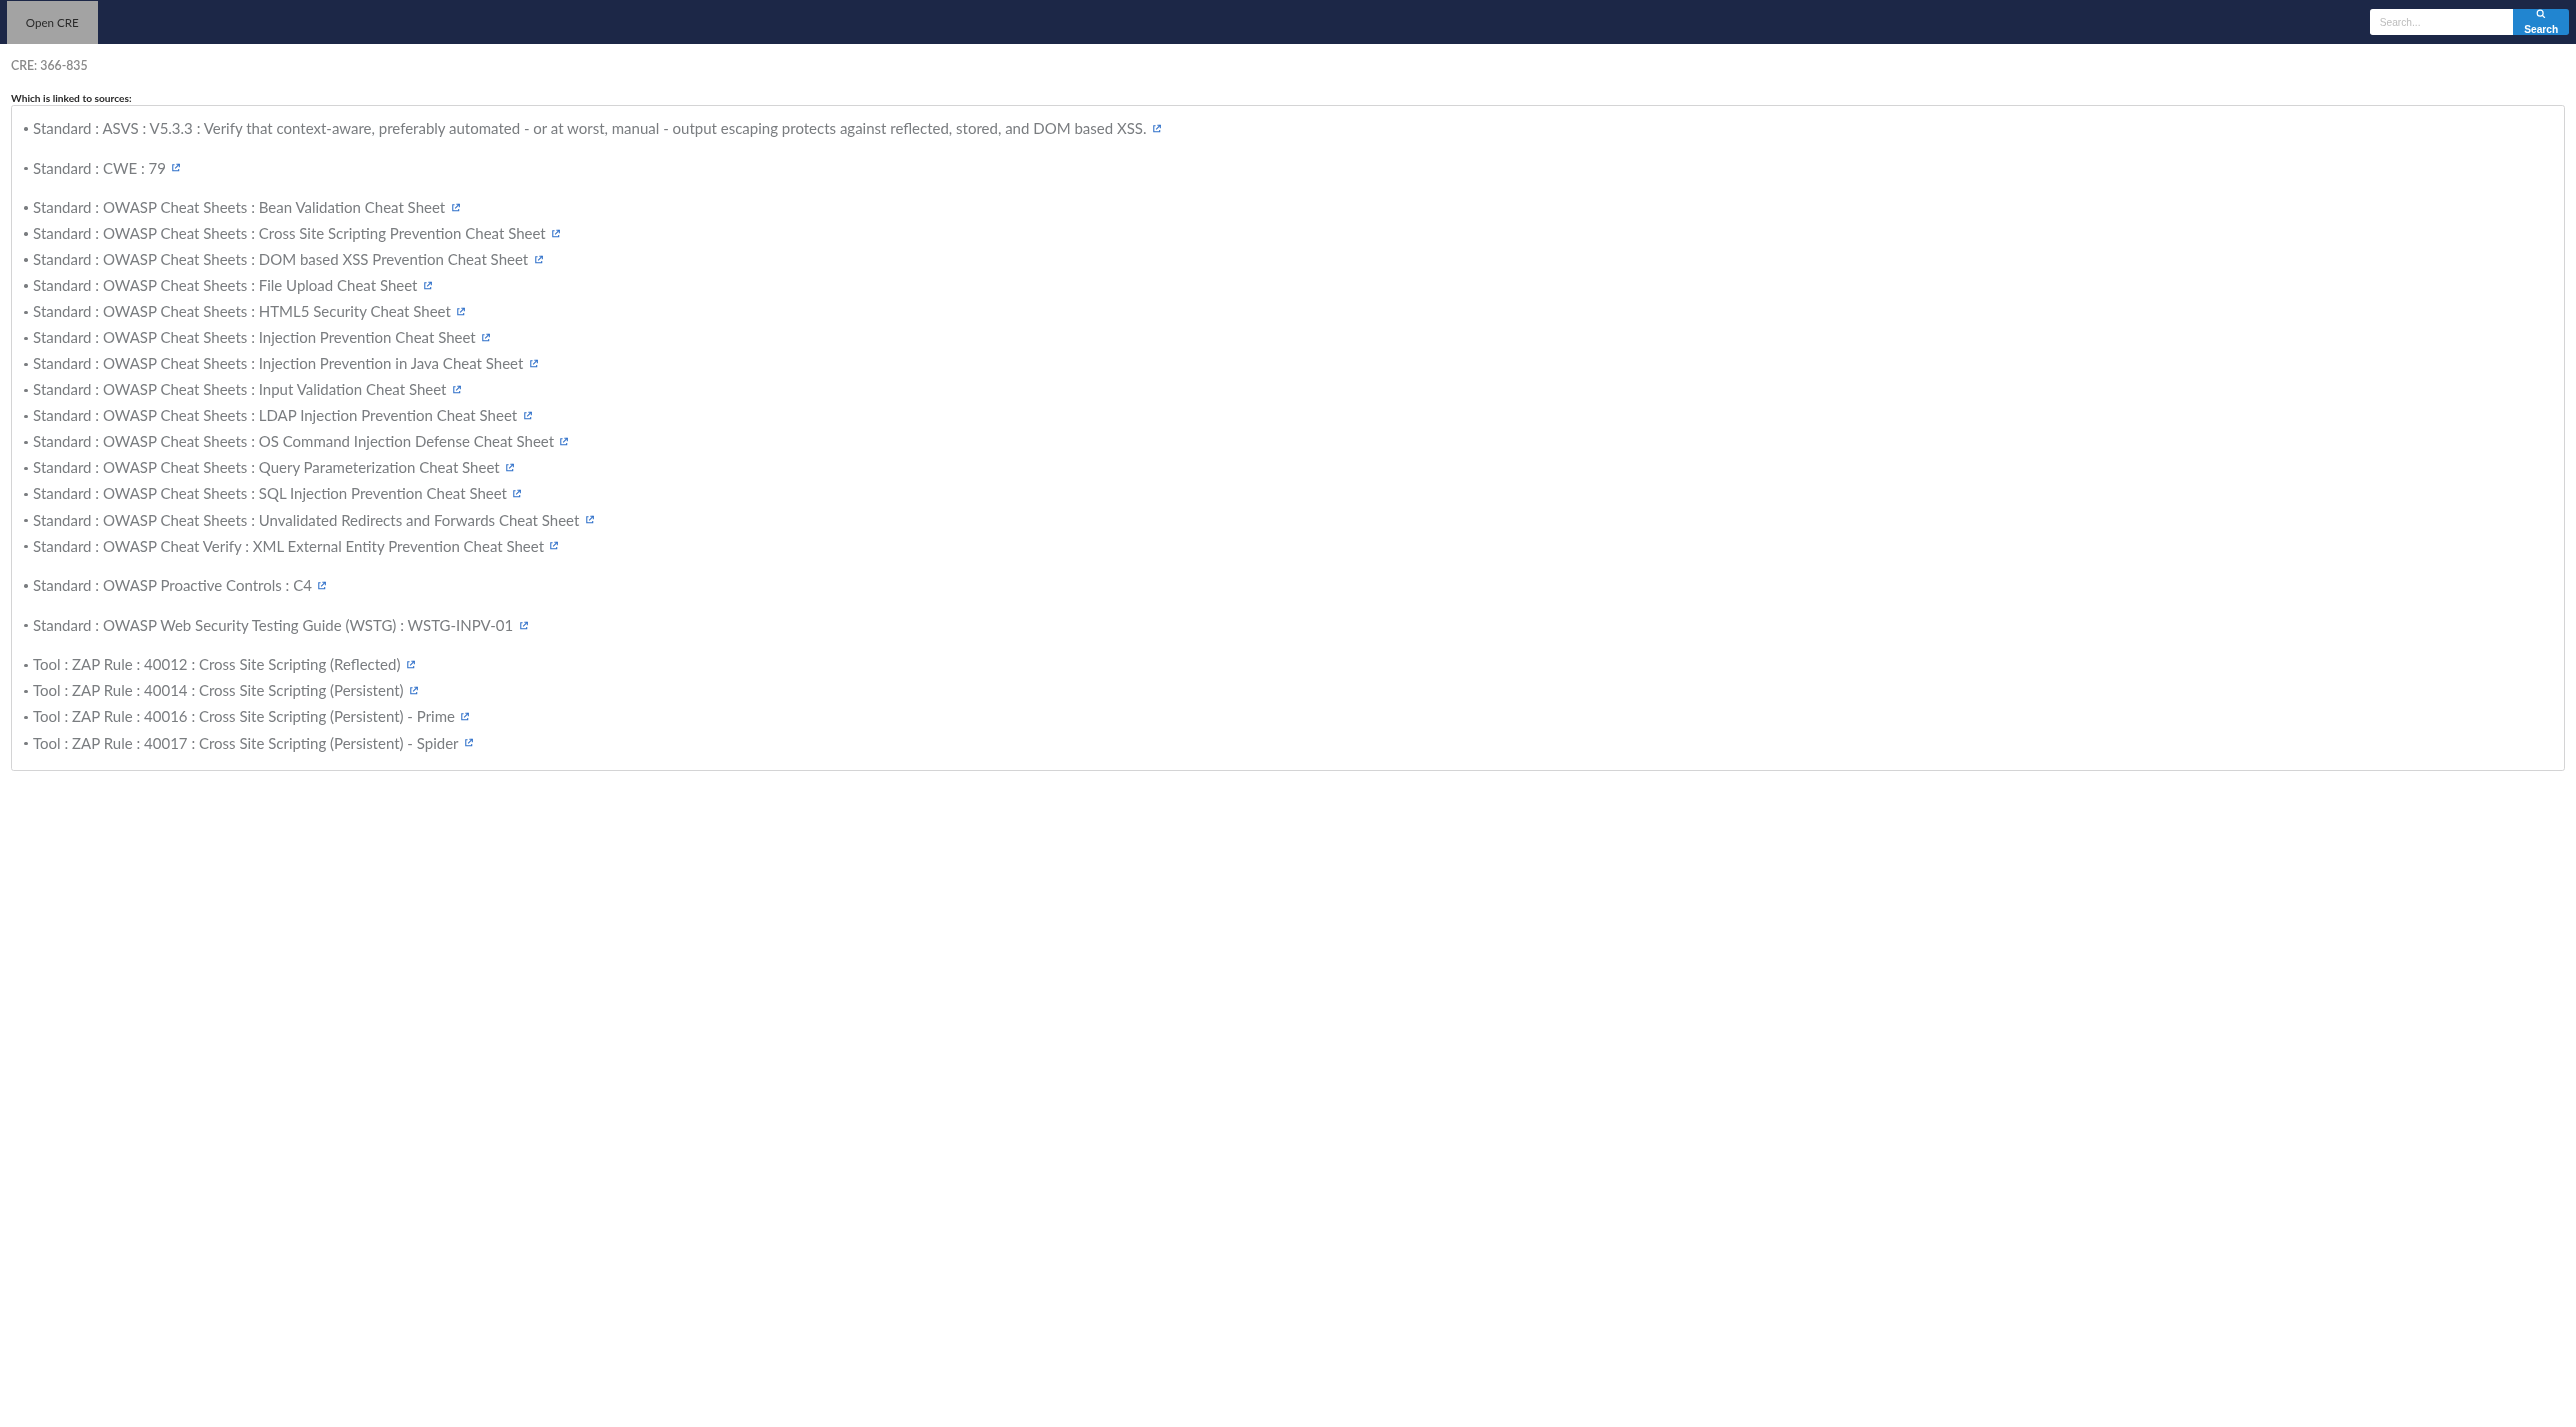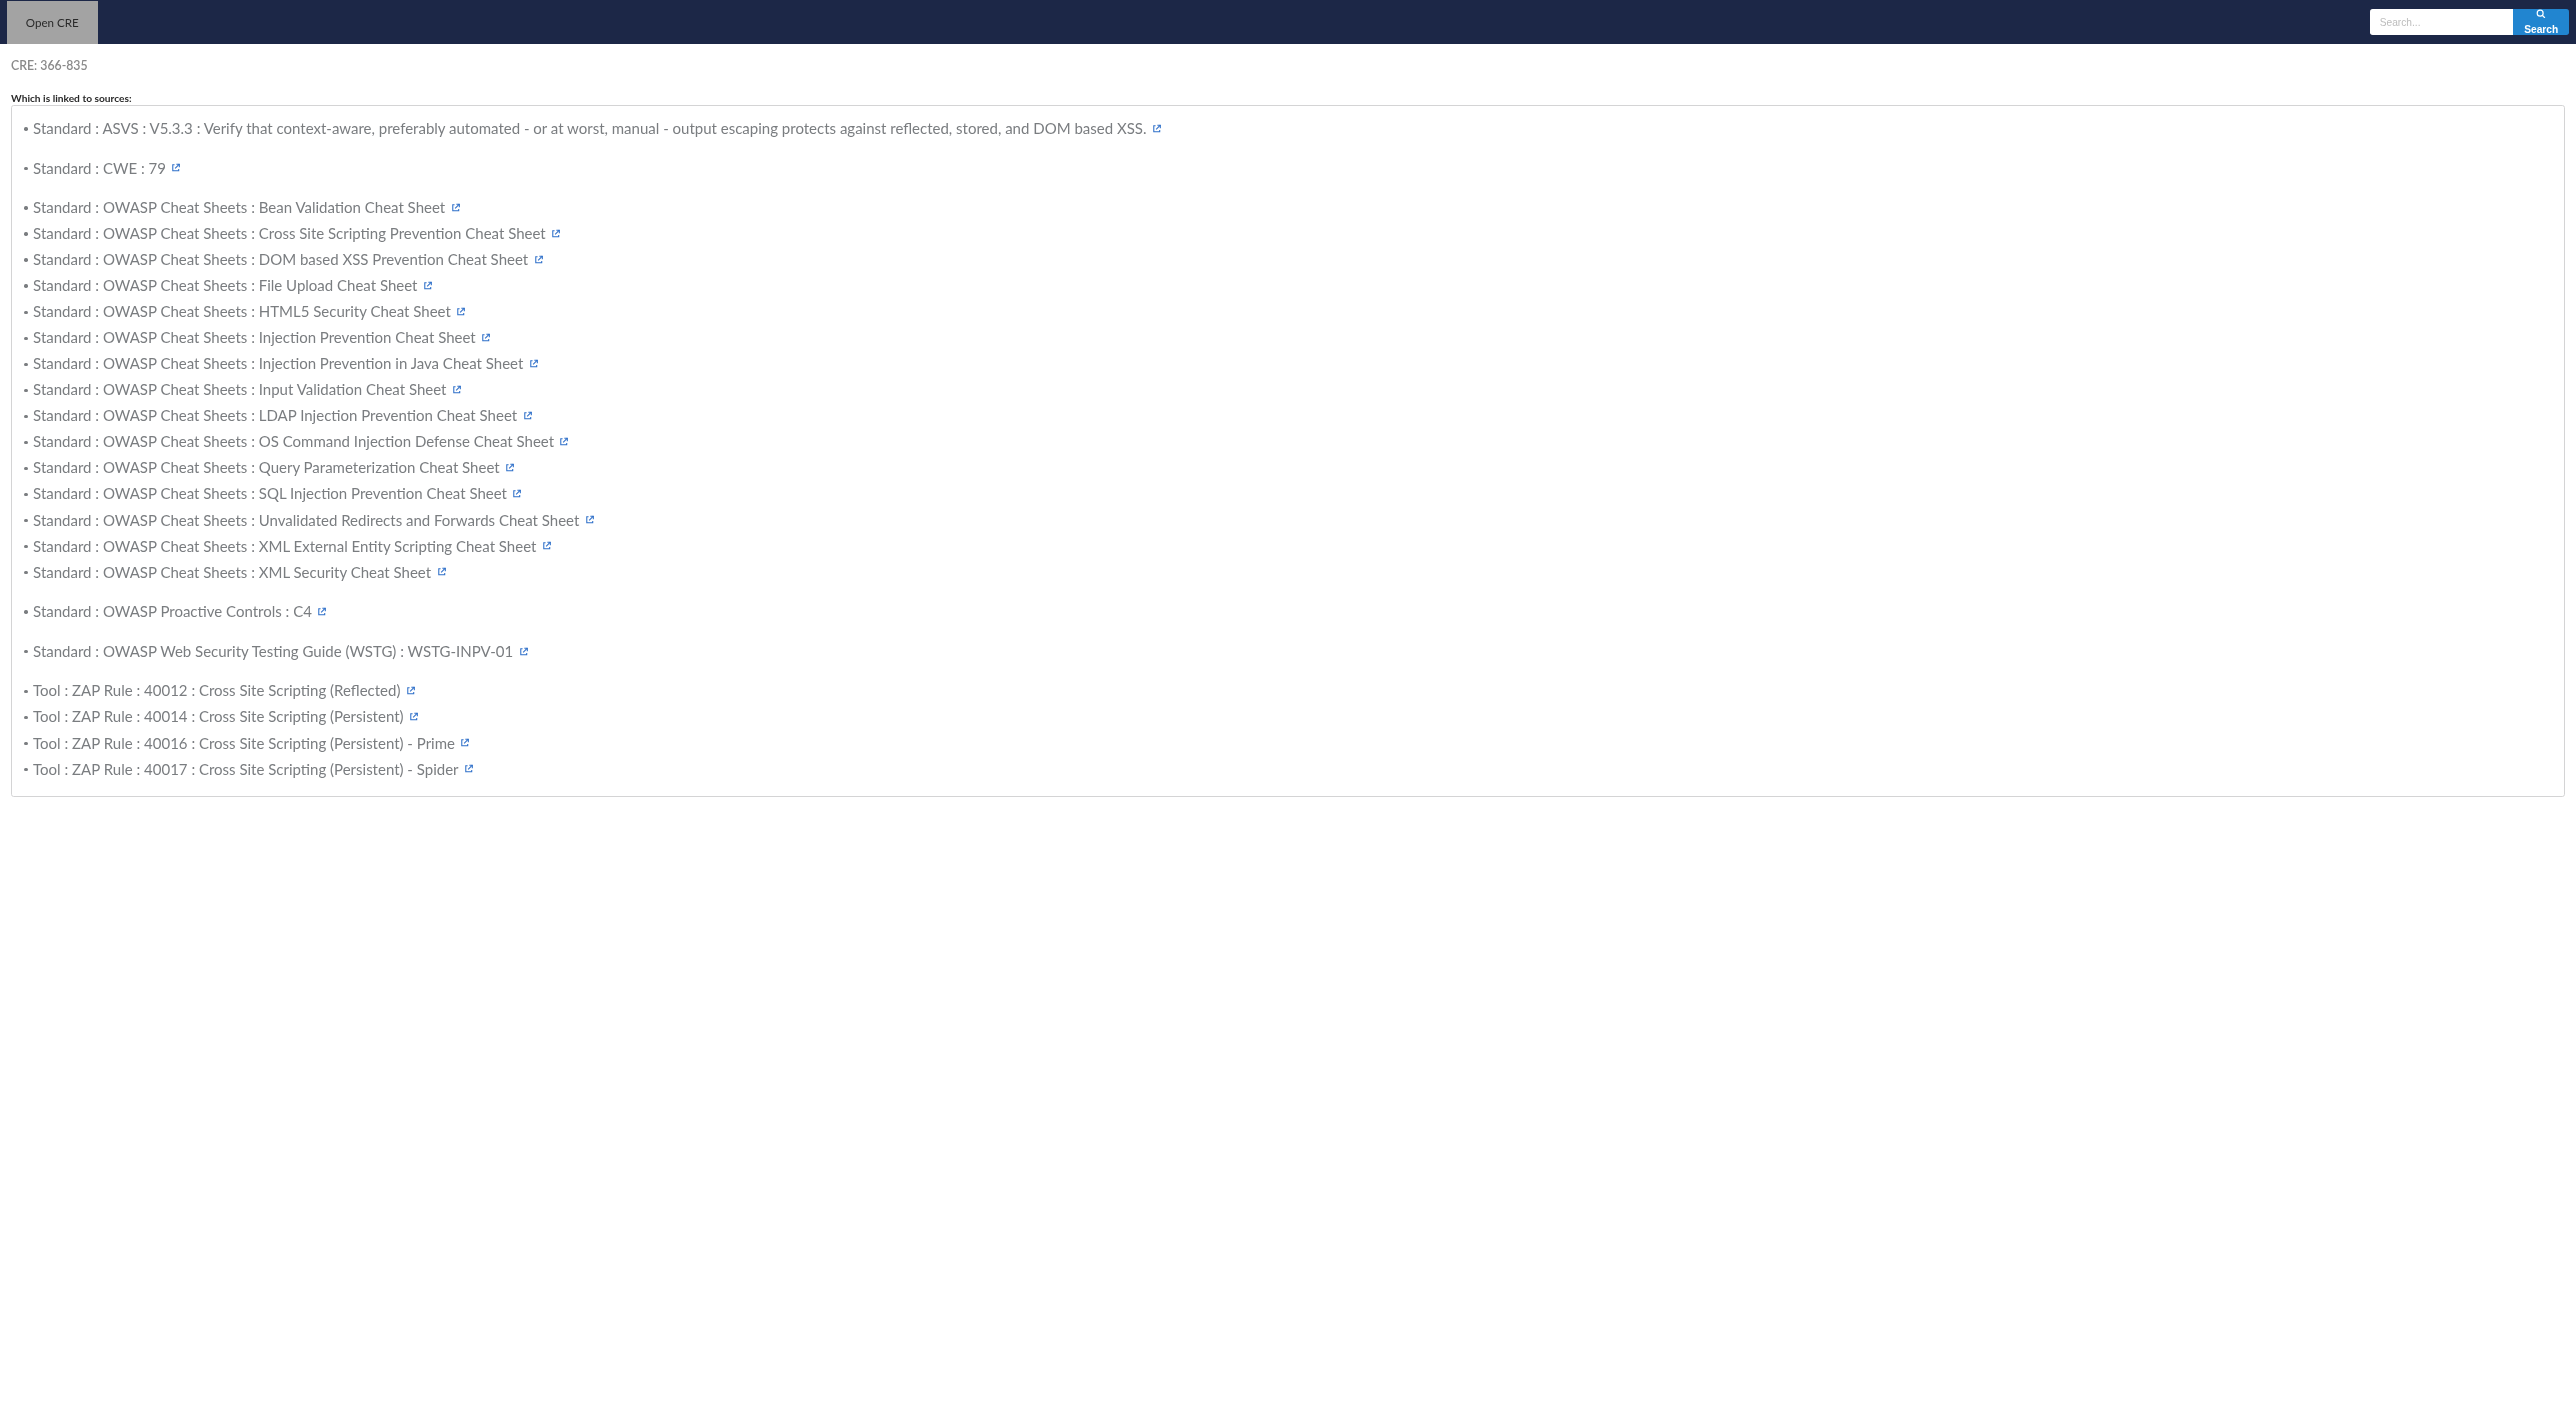--- a/index.html
+++ b/index.html
@@ -295,32 +295,21 @@
           <span class="ext-link-icon">
             <svg viewBox="0 0 16 16" fill="none" stroke="currentColor" stroke-width="1.8">
               <path d="M6 3H3v10h10v-3"></path>
               <path d="M9 2h5v5"></path>
               <path d="M14 2L7 9"></path>
             </svg>
           </span>
         </div>
         <div class="src-line">
           <span class="bullet"></span>
-          <span>Standard : OWASP Cheat Sheets : XML External Entity Scripting Cheat Sheet</span>
-          <span class="ext-link-icon">
-            <svg viewBox="0 0 16 16" fill="none" stroke="currentColor" stroke-width="1.8">
-              <path d="M6 3H3v10h10v-3"></path>
-              <path d="M9 2h5v5"></path>
-              <path d="M14 2L7 9"></path>
-            </svg>
-          </span>
-        </div>
-        <div class="src-line">
-          <span class="bullet"></span>
-          <span>Standard : OWASP Cheat Sheets : XML Security Cheat Sheet</span>
+          <span>Standard : OWASP Cheat Verify : XML External Entity Prevention Cheat Sheet</span>
           <span class="ext-link-icon">
             <svg viewBox="0 0 16 16" fill="none" stroke="currentColor" stroke-width="1.8">
               <path d="M6 3H3v10h10v-3"></path>
               <path d="M9 2h5v5"></path>
               <path d="M14 2L7 9"></path>
             </svg>
           </span>
         </div>
       </div>
       <div class="group">

